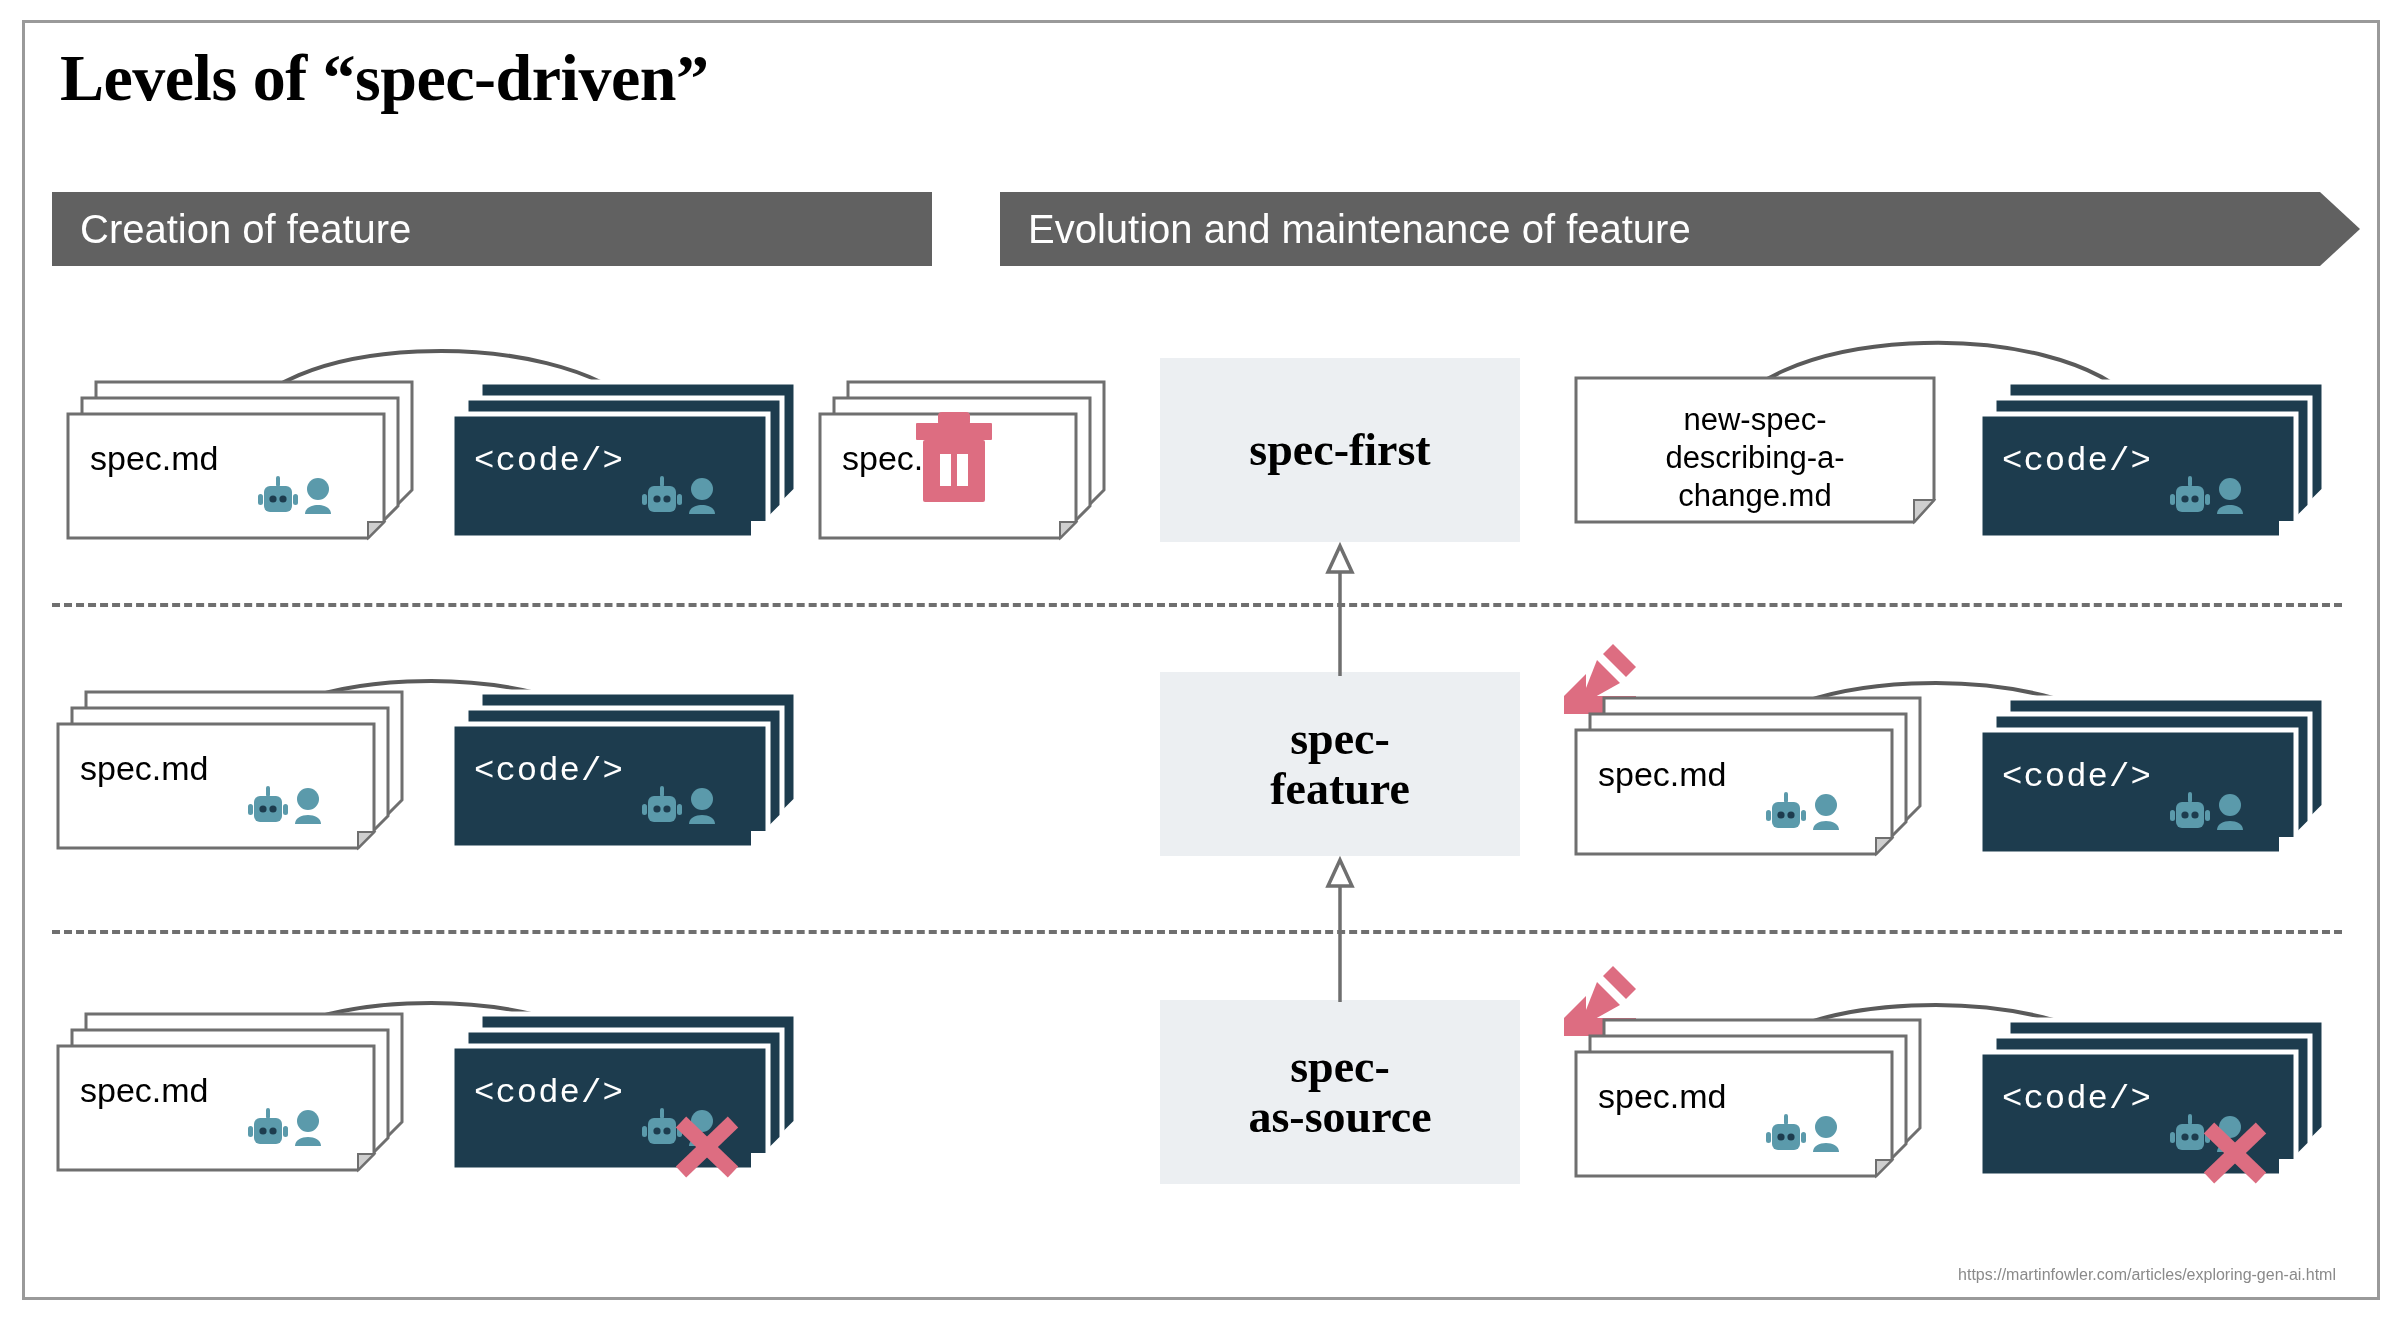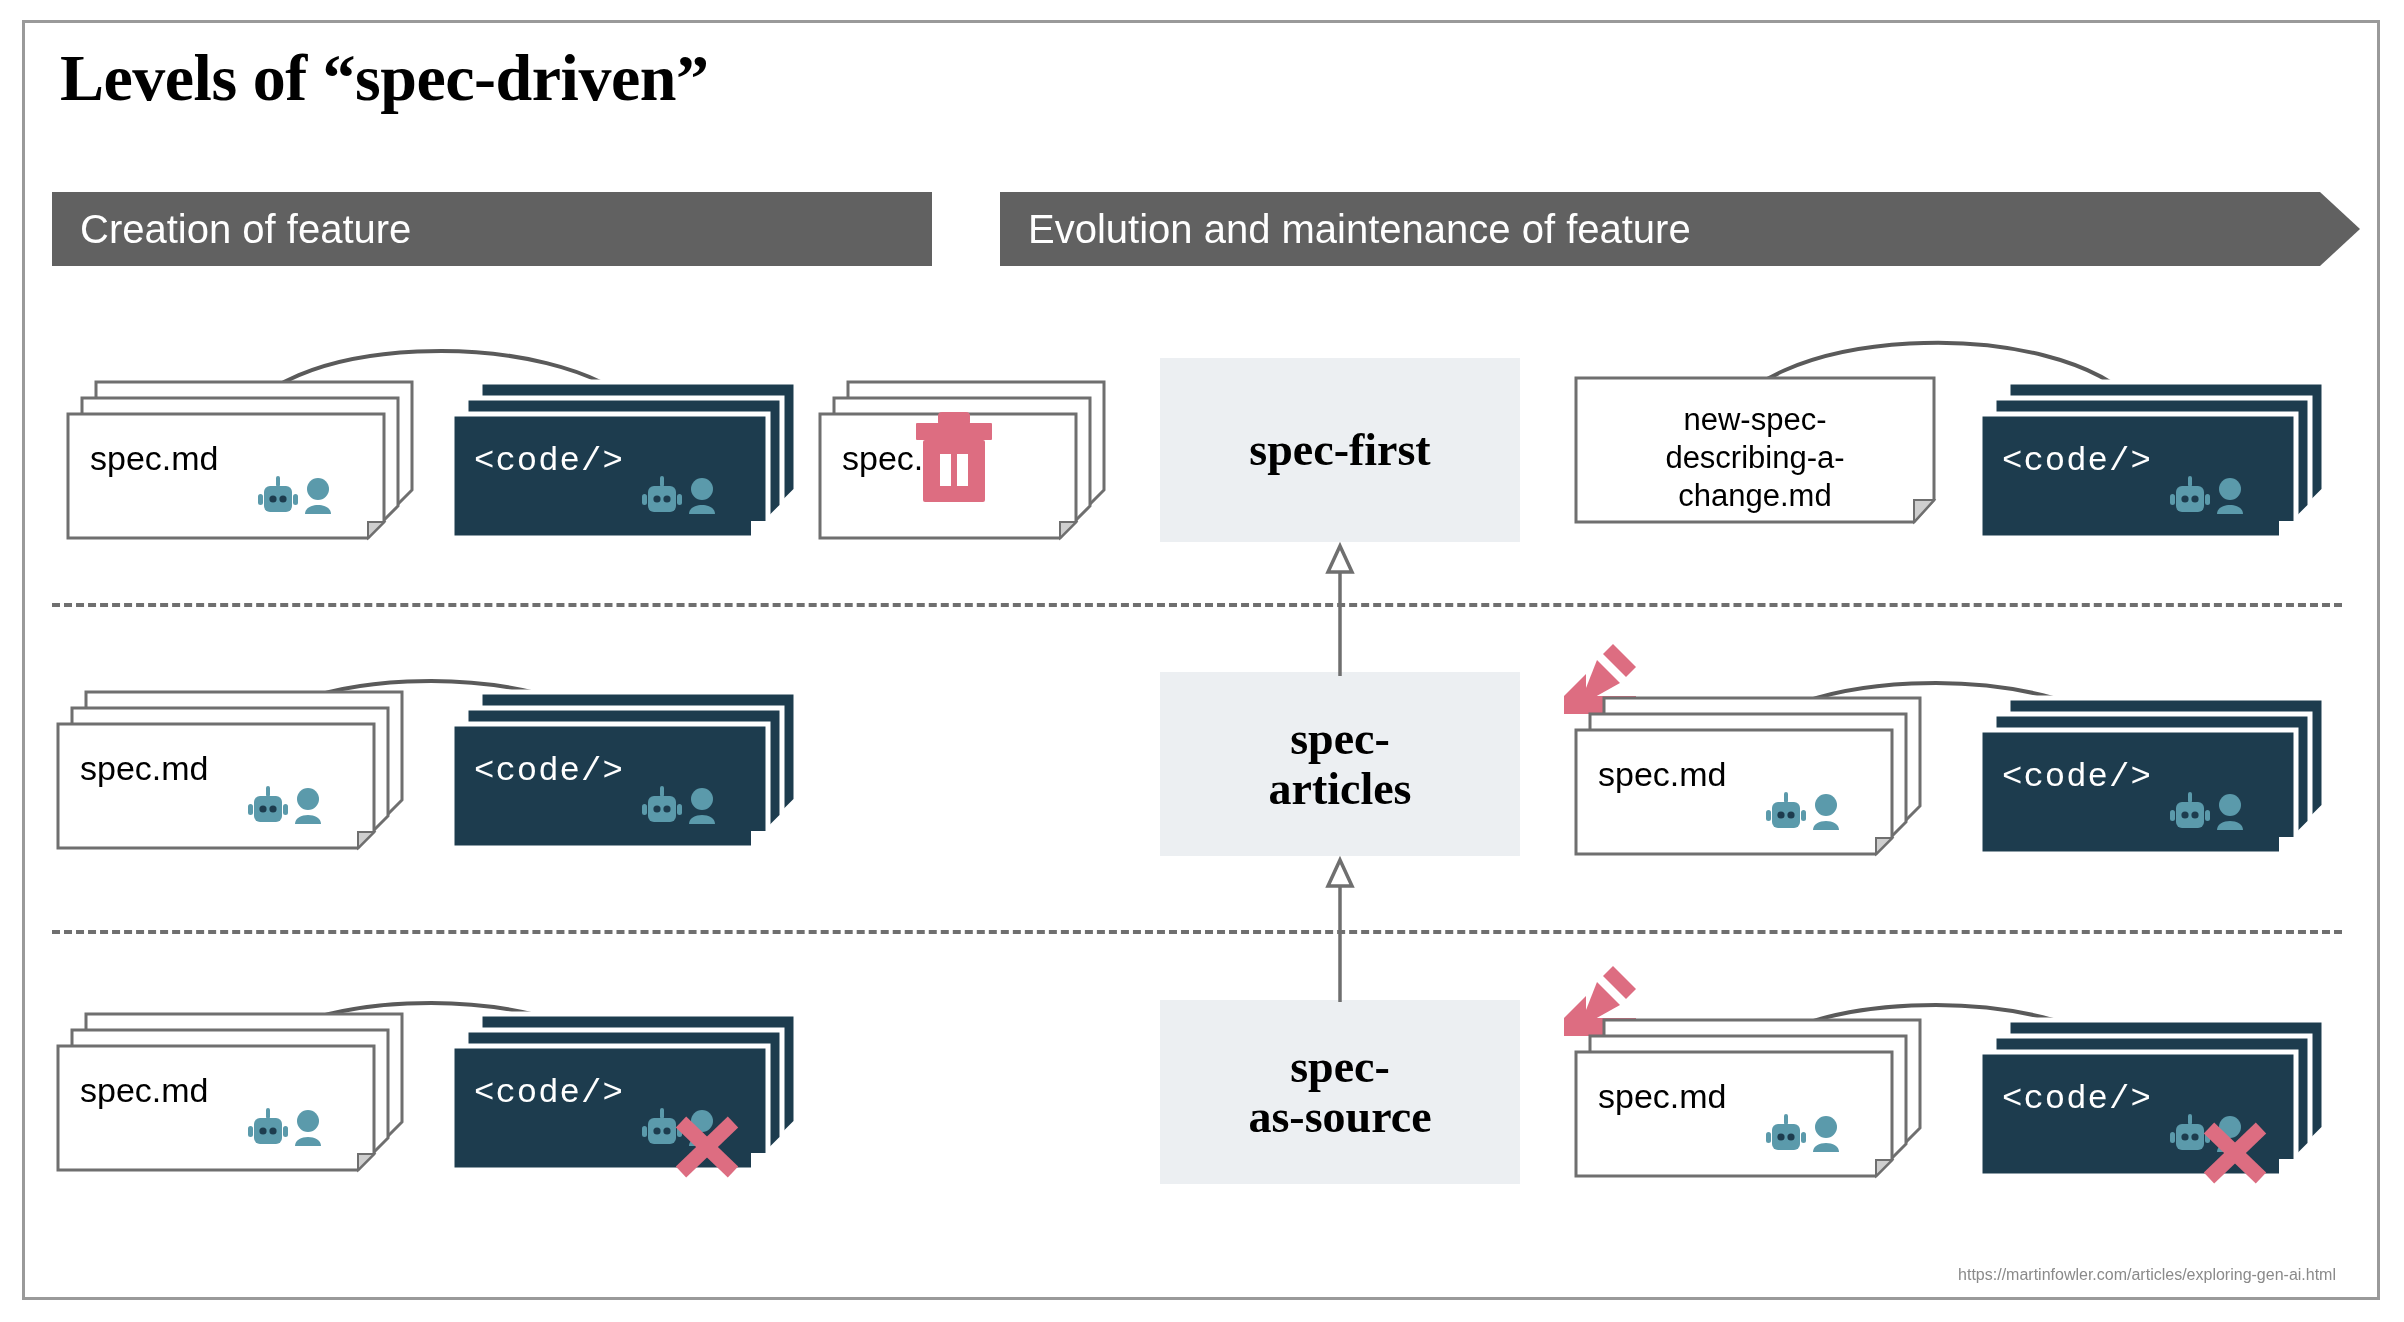--- a/index.html
+++ b/index.html
@@ -117,21 +117,21 @@
 
   <div class="divider" id="divider-1"></div>
   <div class="divider" id="divider-2"></div>
 
   <div class="level-box" id="level-spec-first">
     <span>spec-first</span>
   </div>
   <div class="level-box" id="level-spec-anchored">
     <div>
       <div>spec-</div>
-      <div>articles</div>
+      <div>feature</div>
     </div>
   </div>
   <div class="level-box" id="level-spec-as-source">
     <div>
       <div>spec-</div>
       <div>as-source</div>
     </div>
   </div>
 
   <div class="connector" style="left:1300px;top:540px;">

